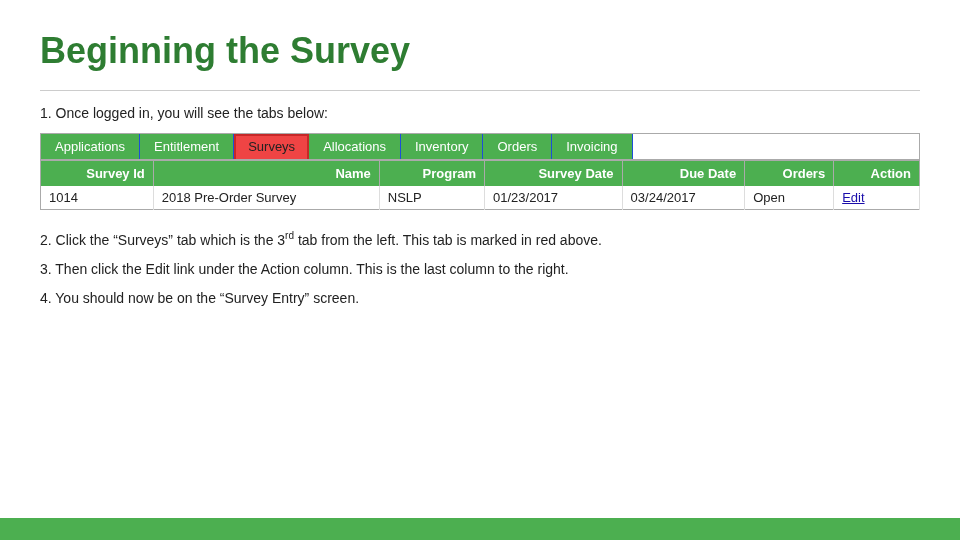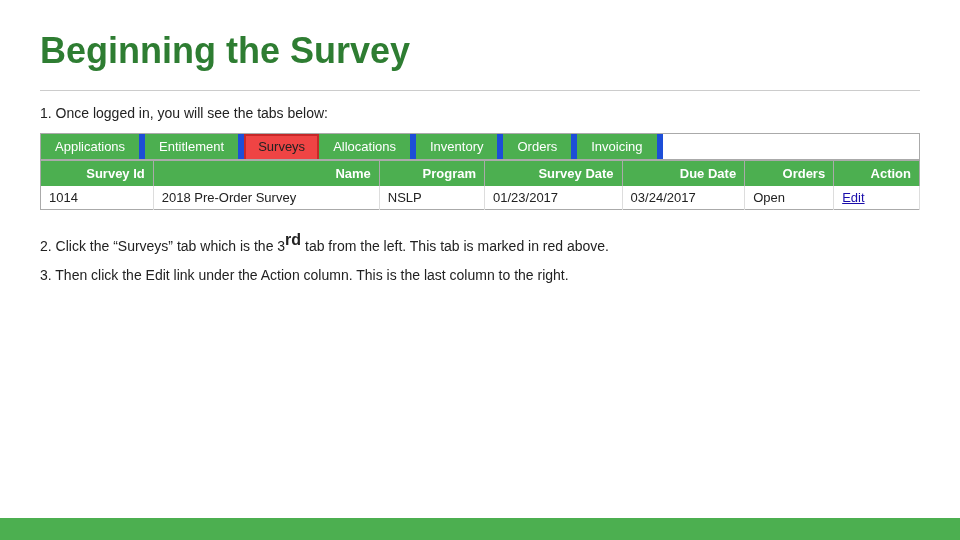--- a/index.html
+++ b/index.html
@@ -41,21 +41,21 @@
       display: flex;
       background: #fff;
       margin-bottom: 0;
     }
 
     .nav-tab {
       padding: 5px 14px;
       font-size: 13px;
       background: #4caf50;
       color: #fff;
-      border-right: 6px solid #1d4ed8;
+      border-right: 1px solid #1d4ed8;
       white-space: nowrap;
     }
 
     .nav-tab.active {
       background: #ef4444;
       color: #222;
       border: 2px solid #c62828;
       border-bottom: none;
       padding: 3px 12px;
     }
@@ -102,22 +102,21 @@
     }
 
     .step {
       font-size: 14px;
       color: #222;
       margin-bottom: 8px;
       line-height: 1.5;
     }
 
     sup {
-      font-size: 16px;
-      font-weight: bold;
+      font-size: 10px;
     }
 
     
     .bottom-bar {
       position: absolute;
       bottom: 0;
       left: 0;
       width: 100%;
       height: 22px;
       background: #4caf50;
@@ -169,17 +168,18 @@
         </td>
       </tr>
     </tbody>
   </table>
 
   <div class="steps-list">
     <p class="step">
       <span>2. Click the “Surveys” tab which is the 3</span><sup>rd</sup><span> tab from the left. This tab is marked in red above.</span>
     </p>
     <p class="step">3. Then click the Edit link under the Action column. This is the last column to the right.</p>
+    <p class="step">4. You should now be on the “Survey Entry” screen.</p>
   </div>
 
 </div>
 
 <div class="bottom-bar"></div>
 
 </body></html>

